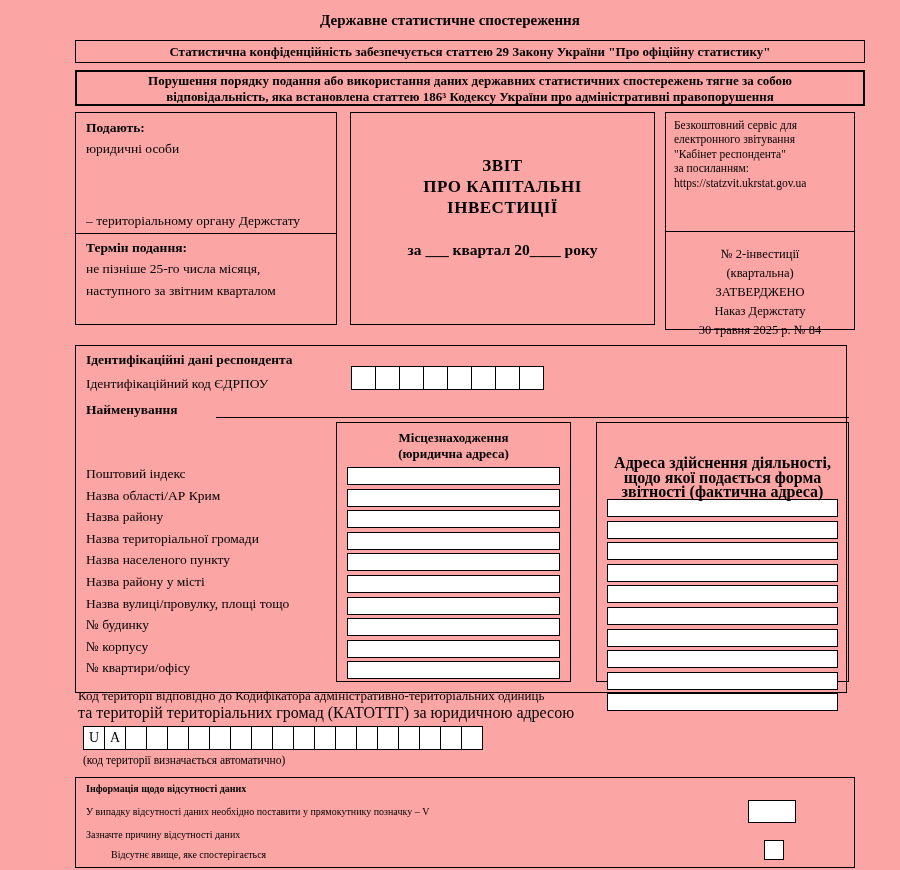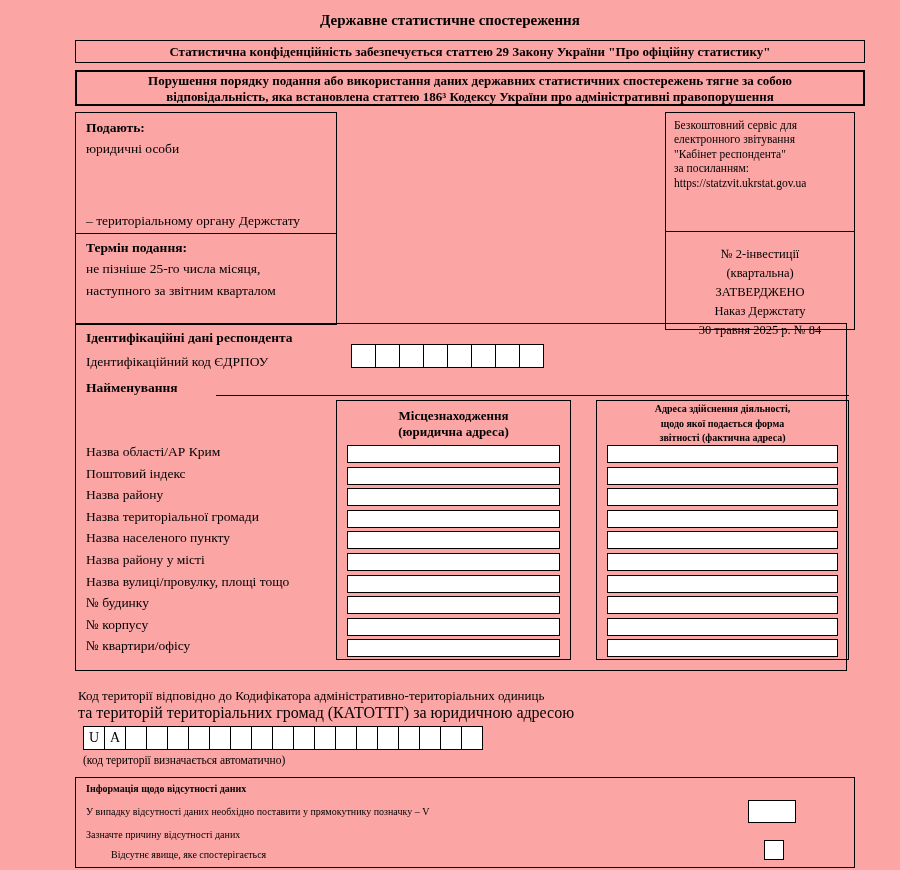--- a/index.html
+++ b/index.html
@@ -29,36 +29,36 @@
 
   .center-box { top:112px; left:350px; width:305px; height:213px; padding-top:42px; }
   .center-box .rt { font-size:17px; line-height:21px; letter-spacing:0.5px; }
   .center-box .period { margin-top:23px; font-size:15.5px; }
 
   .right-col { top:112px; left:665px; width:190px; height:218px; display:flex; flex-direction:column;gap:36px; }
   .right-col .service { height:86px; padding:5px 8px; font-size:11.5px; line-height:14.4px; }
   .right-col .approval { flex:1; border-top:1px solid #000; padding-top:13px;
                          font-size:12.5px; line-height:19px; }
 
-  .id-box { top:323px; left:75px; width:772px; height:348px; font-size:13.5px; }
+  .id-box { top:345px; left:75px; width:772px; height:348px; font-size:13.5px; }
   .id-heading { left:10px; top:6px; }
   .edrpou-label { left:10px; top:30px; }
   .cells { display:flex; }
   .ecell { width:25px; height:24px; border:1px solid #000; margin-left:-1px; background:#fff; }
   .ecell:first-child { margin-left:0; }
   .edrpou-cells { left:275px; top:20px; }
   .name-label { left:10px; top:56px; }
   .name-line { left:140px; top:55px; width:633px; height:17px; border-bottom:1px solid #000; }
 
   .col { top:76px; height:260px; border:1px solid #000; }
   .col1 { left:260px; width:235px; }
   .col2 { left:520px; width:253px; }
   .colhead { height:44px; font-weight:bold; text-align:center; }
   .col1 .colhead { font-size:13px; line-height:15.5px; padding-top:7px; }
-  .col2 .colhead { font-size:10px; line-height:14.5px; padding-top:1px; }
+  .col2 .colhead { font-size:16px; line-height:14.5px; padding-top:1px;margin-top:32px; }
   .inp { height:18px; margin:0 10px 3.6px 10px; border:1px solid #000; background:#fff; }
 
   .rowlabels { left:10px; top:117px; width:250px; }
   .rl { height:21.6px; line-height:21.6px; white-space:nowrap; }
 
   .kat1 { left:78px; top:688px; font-size:13px; }
   .kat2 { left:78px; top:704px; font-size:16px; }
   .kat-cells { left:83px; top:726px; }
   .kcell { width:22px; height:24px; border:1px solid #000; margin-left:-1px; background:#fff;
            font-size:14px; line-height:22px; text-align:center; }
@@ -94,20 +94,28 @@
       <div class="spacer"></div>
       <div>– територіальному органу Держстату</div>
     </div>
     <div class="lower">
       <div class="bold">Термін подання:</div>
       <div class="ln">не пізніше 25-го числа місяця,</div>
       <div class="ln">наступного за звітним кварталом</div>
     </div>
   </div>
 
+  <div class="abs center-box b center">
+    <div class="rt bold">
+      <div>ЗВІТ</div>
+      <div>ПРО КАПІТАЛЬНІ</div>
+      <div>ІНВЕСТИЦІЇ</div>
+    </div>
+    <div class="period bold">за ___ квартал 20____ року</div>
+  </div>
 
   <div class="abs right-col b">
     <div class="service">
       <div>Безкоштовний сервіс для</div>
       <div>електронного звітування</div>
       <div>"Кабінет респондента"</div>
       <div>за посиланням:</div>
       <div>https://statzvit.ukrstat.gov.ua</div>
     </div>
     <div class="approval center">
@@ -164,22 +172,22 @@
       <div class="inp"></div>
       <div class="inp"></div>
       <div class="inp"></div>
       <div class="inp"></div>
       <div class="inp"></div>
       <div class="inp"></div>
       <div class="inp"></div>
     </div>
 
     <div class="abs rowlabels">
+      <div class="rl">Поштовий індекс</div>
       <div class="rl">Назва області/АР Крим</div>
-      <div class="rl">Поштовий індекс</div>
       <div class="rl">Назва району</div>
       <div class="rl">Назва територіальної громади</div>
       <div class="rl">Назва населеного пункту</div>
       <div class="rl">Назва району у місті</div>
       <div class="rl">Назва вулиці/провулку, площі тощо</div>
       <div class="rl">№ будинку</div>
       <div class="rl">№ корпусу</div>
       <div class="rl">№ квартири/офісу</div>
     </div>
   </div>

